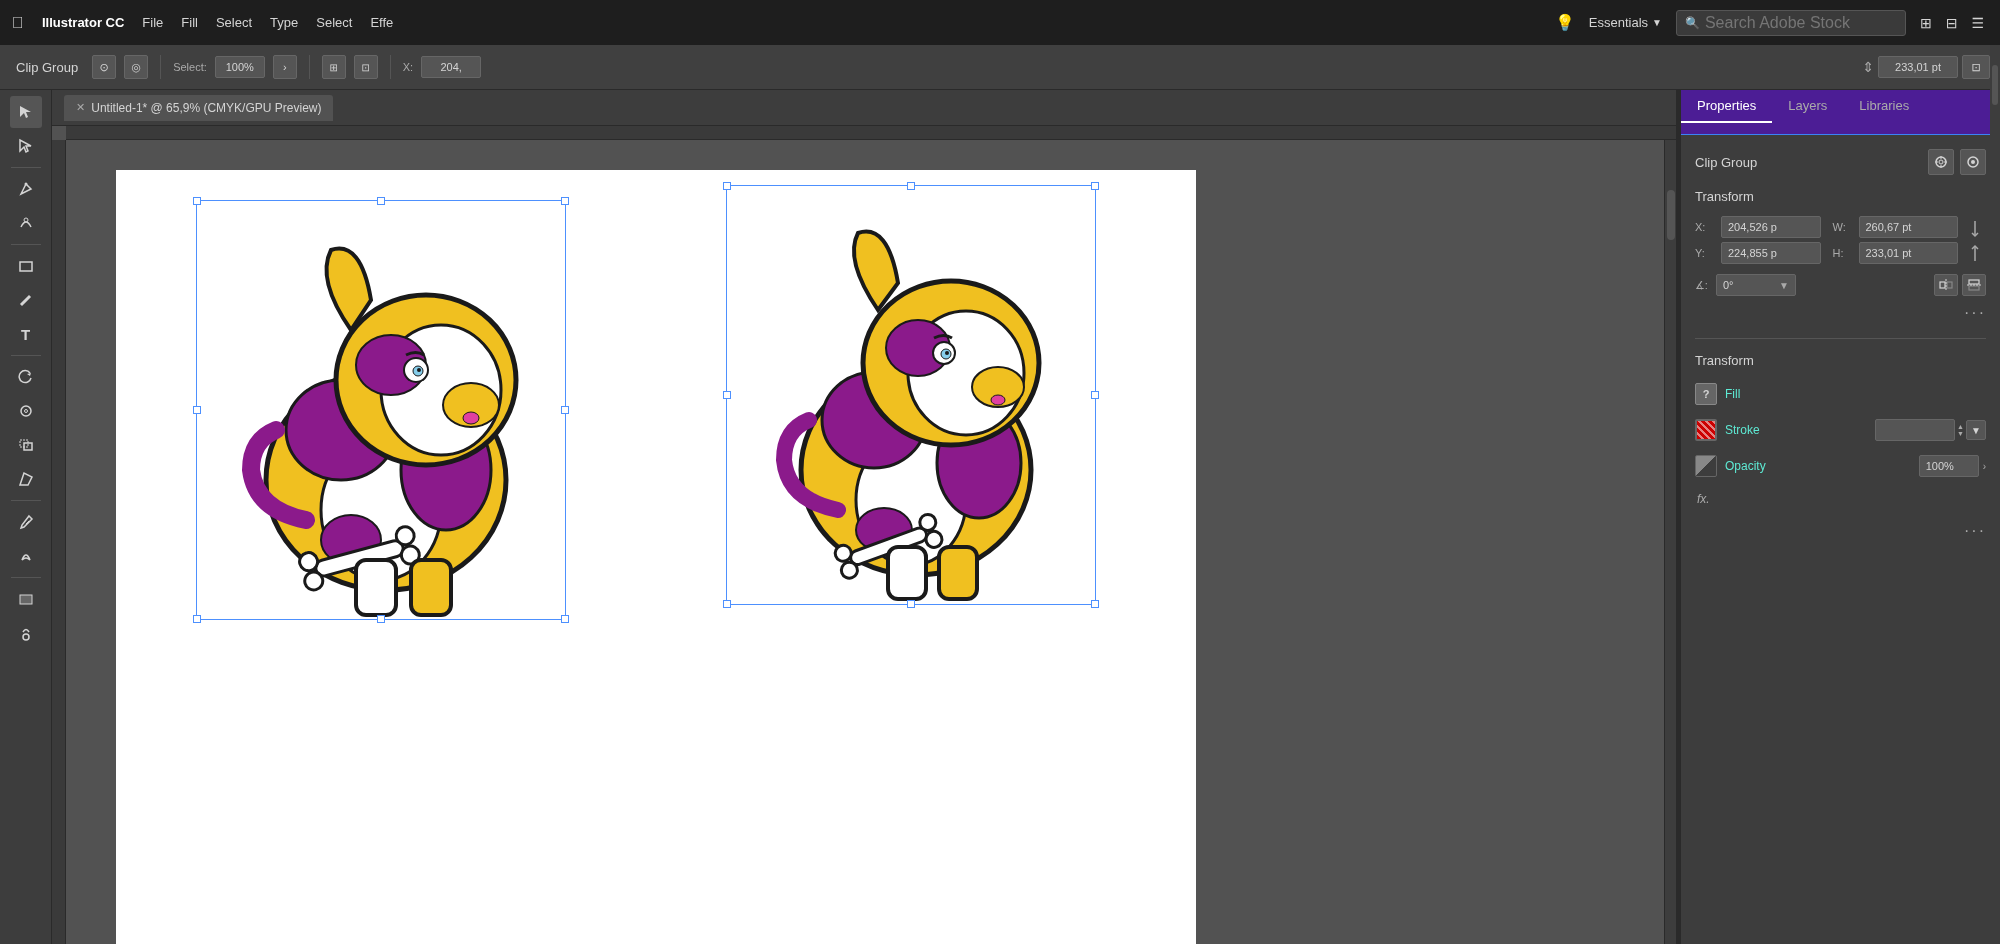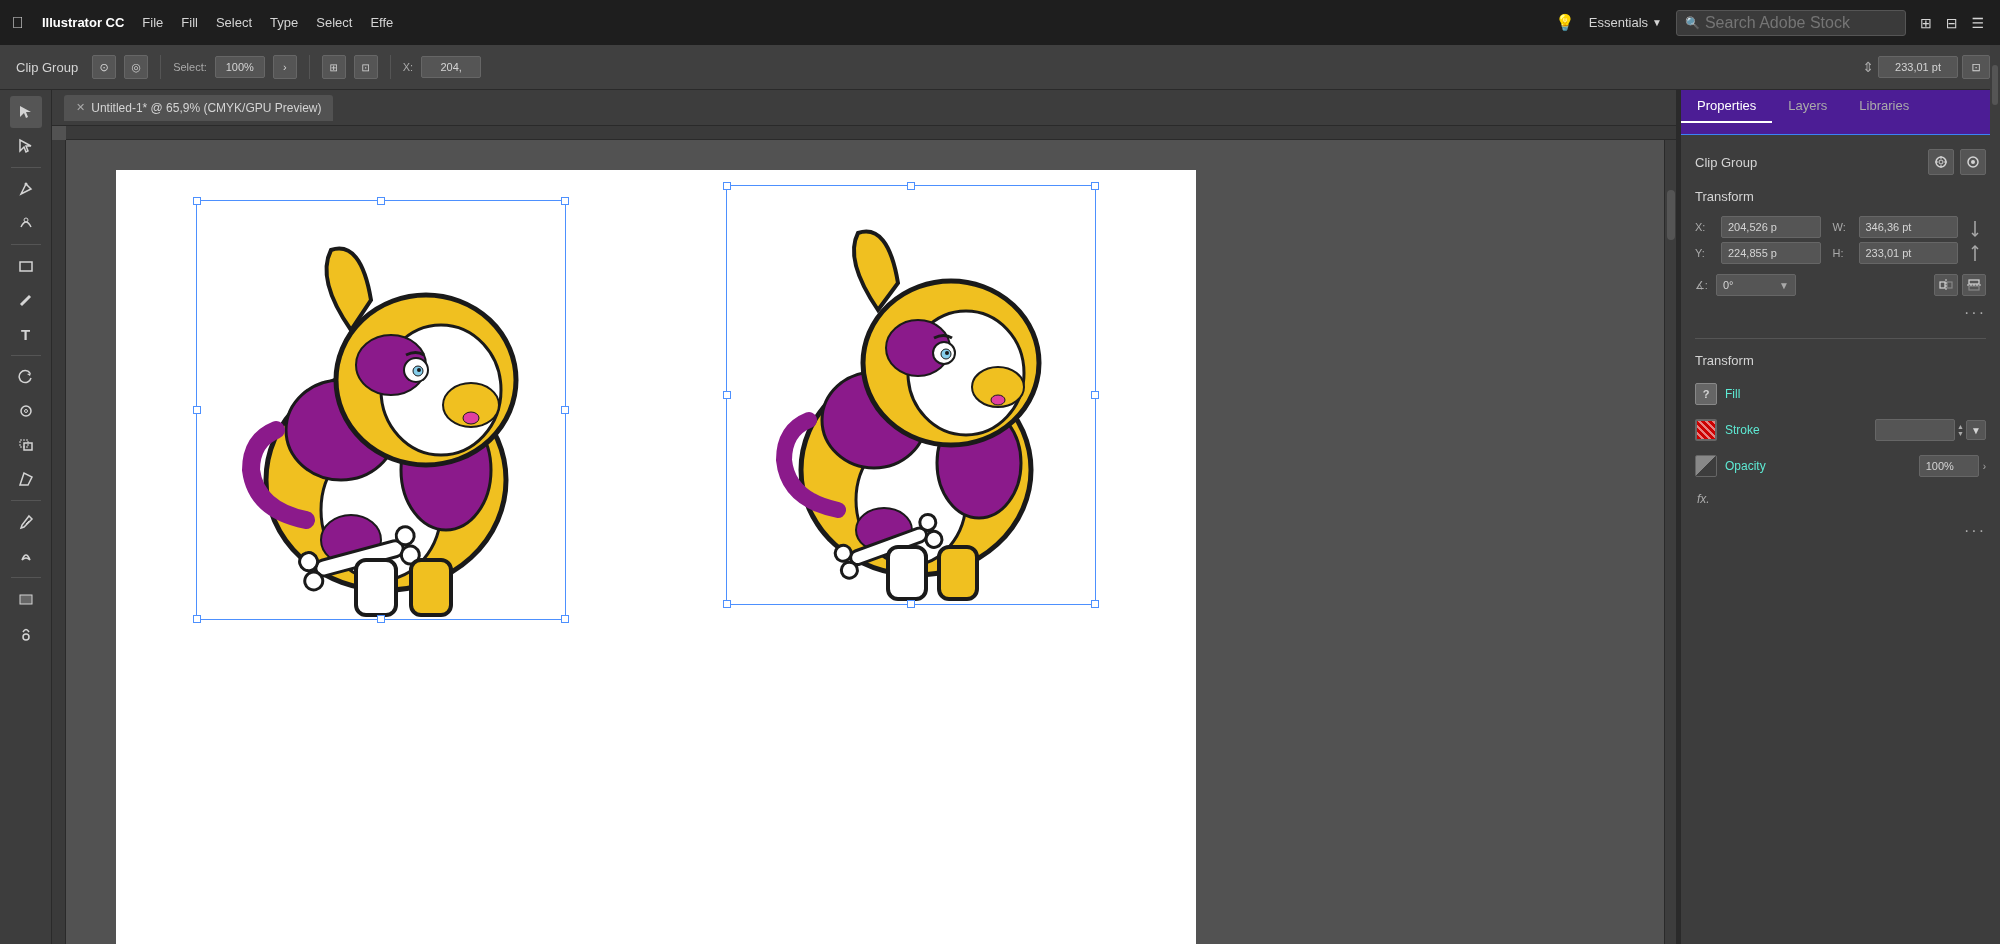--- a/index.html
+++ b/index.html
@@ -499,21 +499,21 @@
         </div>
       </div>
 
       <div class="transform-section">
         <div class="panel-section-title">Transform</div>
         <div style="display:flex;align-items:flex-start;gap:6px;margin-bottom:8px;">
           <div style="display:grid;grid-template-columns:auto 1fr auto 1fr;gap:4px;align-items:center;flex:1;">
             <span class="transform-label">X:</span>
             <div class="transform-input">204,526 p</div>
             <span class="transform-label" style="margin-left:8px;">W:</span>
-            <div class="transform-input">346,36 pt</div>
+            <div class="transform-input">260,67 pt</div>
             <span class="transform-label">Y:</span>
             <div class="transform-input">224,855 p</div>
             <span class="transform-label" style="margin-left:8px;">H:</span>
             <div class="transform-input">233,01 pt</div>
           </div>
           <div style="display:grid;grid-template-columns:1fr;gap:4px;align-items:center;">
             <div style="width:22px;height:50px;display:flex;align-items:center;justify-content:center;">
               <svg width="12" height="40" viewBox="0 0 12 40">
                   <line x1="6" y1="0" x2="6" y2="15" stroke="#aaa" stroke-width="1.5"></line>
                   <line x1="6" y1="25" x2="6" y2="40" stroke="#aaa" stroke-width="1.5"></line>

